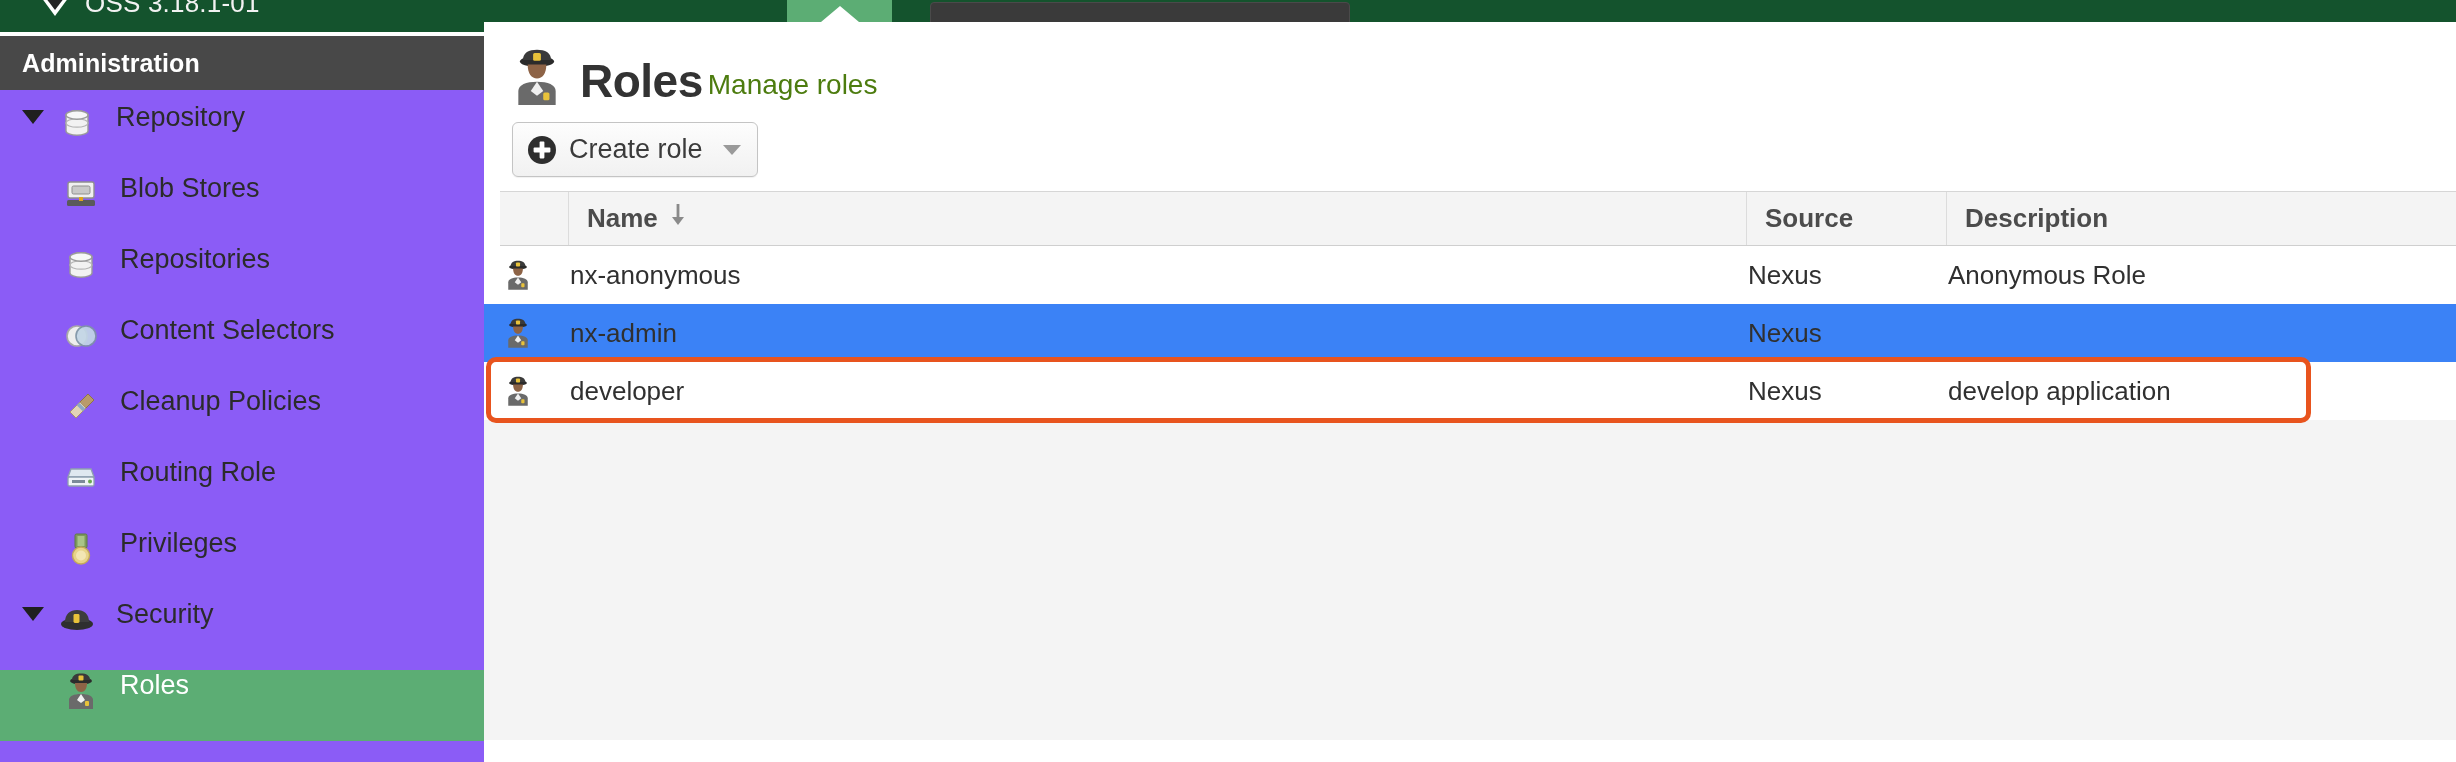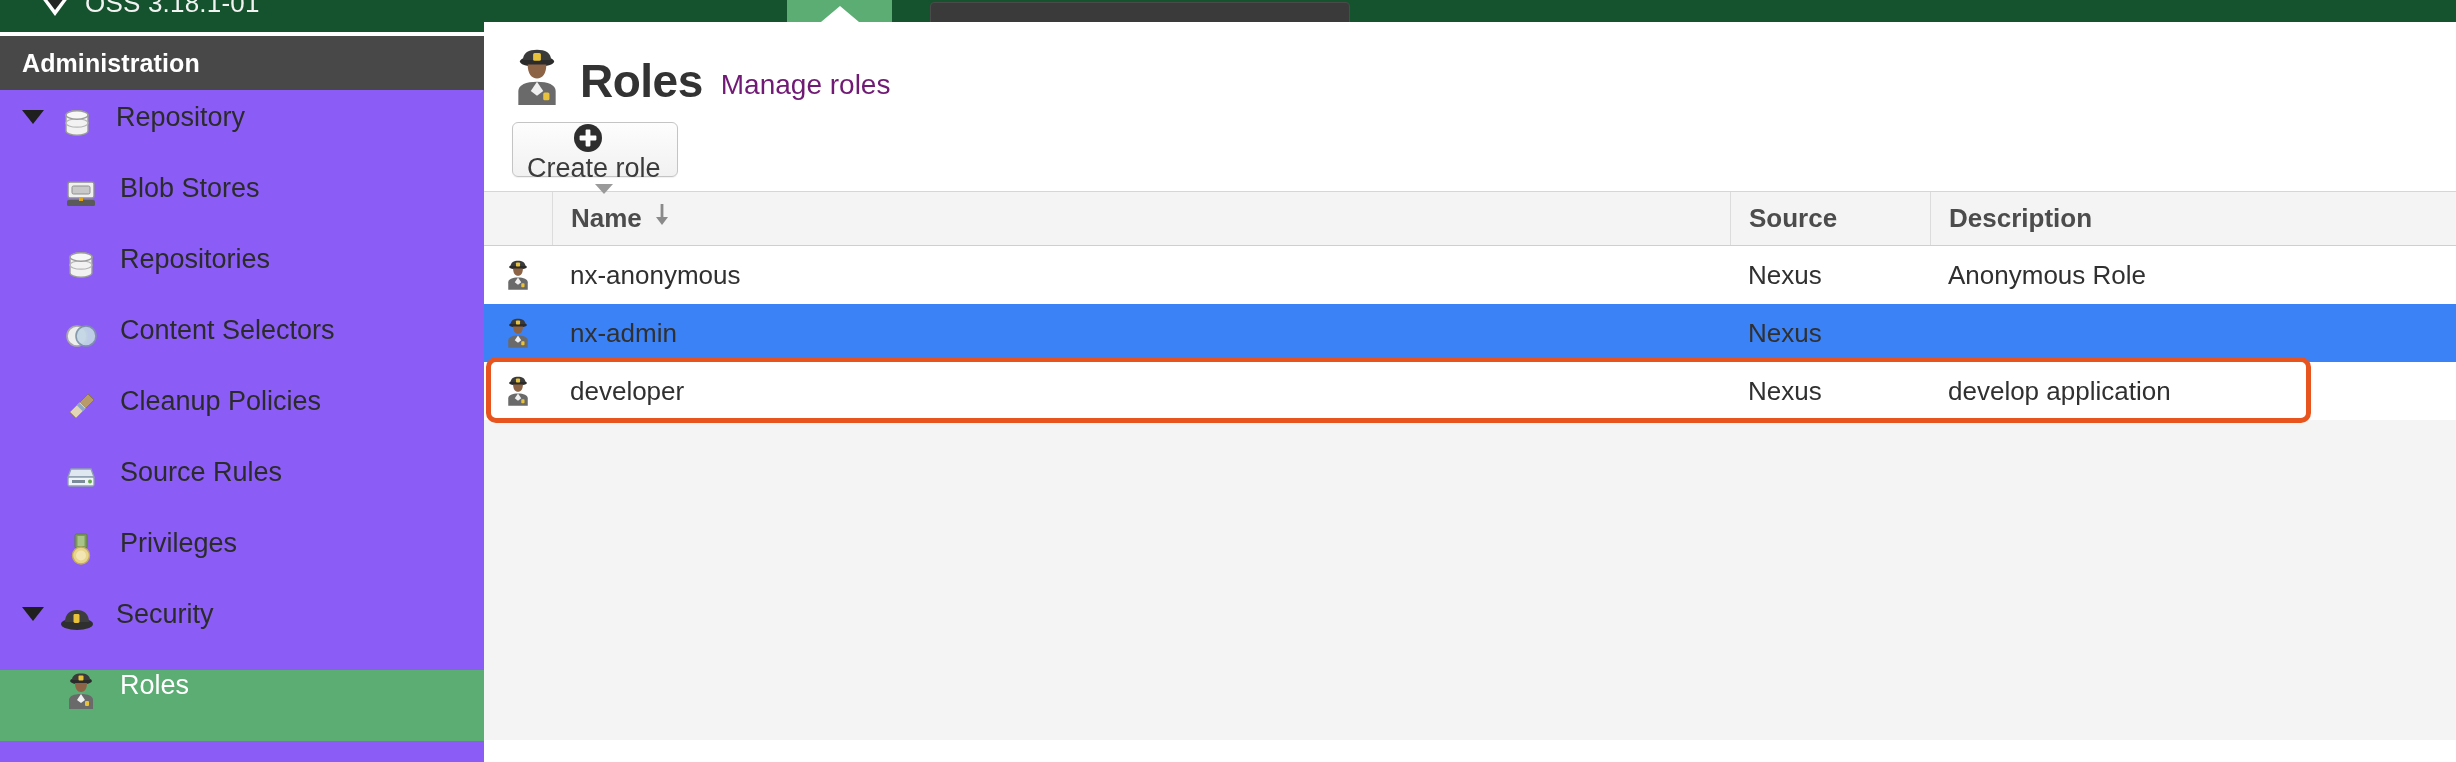--- a/index.html
+++ b/index.html
@@ -169,41 +169,40 @@
     margin-right: 18px;
   }
   .page-title {
     font-size: 46px;
     font-weight: bold;
     color: #333333;
     letter-spacing: -0.5px;
   }
   .page-subtitle {
     font-size: 28px;
-    color: #701a75;
-    margin-left: 18px;
+    color: #4d7c0f;
+    margin-left: 5px;
     position: relative;
     top: 4px;
   }
 
   
   .toolbar {
     padding: 8px 0 14px 28px;
   }
   .btn {
     display: inline-flex;
     align-items: center;
     height: 55px;
     padding: 0 16px 0 14px;
     background: linear-gradient(to bottom, #fdfdfd 0%, #f1f1f1 100%);
     border: 1px solid #c4c4c4;
     border-radius: 6px;
     cursor: pointer;
     box-shadow: 0 1px 1px rgba(0,0,0,0.06);
-    flex-direction: column;
   }
   .btn-plus {
     width: 30px; height: 30px;
     flex: 0 0 auto;
     margin-right: 12px;
   }
   .btn-label {
     font-size: 27px;
     color: #3b3b3b;
     white-space: nowrap;
@@ -217,20 +216,21 @@
   }
 
   
   .grid { width: 1972px; }
   .grid-header {
     display: flex;
     height: 55px;
     background: #f4f4f4;
     border-top: 1px solid #d6d6d6;
     border-bottom: 1px solid #cfcfcf;
+    margin-left: 16px;
   }
   .grid-header .cell {
     display: flex;
     align-items: center;
     font-size: 26px;
     color: #4c4c4c;
     font-weight: bold;
     border-left: 1px solid #dcdcdc;
     padding-left: 18px;
     white-space: nowrap;
@@ -379,21 +379,21 @@
 
       <div class="nav-item child">
         <span class="nav-icon">
           <svg width="34" height="26" viewBox="0 0 34 26">
             <path d="M7 4 L27 4 L30 12 L4 12 Z" fill="#dfe8f0" stroke="#8fa0b0" stroke-width="1.3"></path>
             <rect x="4" y="12" width="26" height="9" rx="1.5" fill="#eef3f7" stroke="#8fa0b0" stroke-width="1.3"></rect>
             <rect x="8" y="15" width="13" height="3" fill="#7b8b99"></rect>
             <circle cx="26" cy="16.5" r="2" fill="#6aa84f"></circle>
           </svg>
         </span>
-        <span class="nav-label">Source Rules</span>
+        <span class="nav-label">Routing Role</span>
       </div>
 
       <div class="nav-item child">
         <span class="nav-icon">
           <svg width="28" height="34" viewBox="0 0 28 34">
             <rect x="8" y="2" width="12" height="14" rx="1.5" fill="#7d9a5c" stroke="#5f7a42" stroke-width="1"></rect>
             <rect x="10.5" y="4" width="7" height="10" fill="#a9c488"></rect>
             <circle cx="14" cy="23.5" r="8.5" fill="#e8d48a" stroke="#c3a95b" stroke-width="1.4"></circle>
             <circle cx="14" cy="23.5" r="5" fill="#f3e6b4"></circle>
           </svg>

